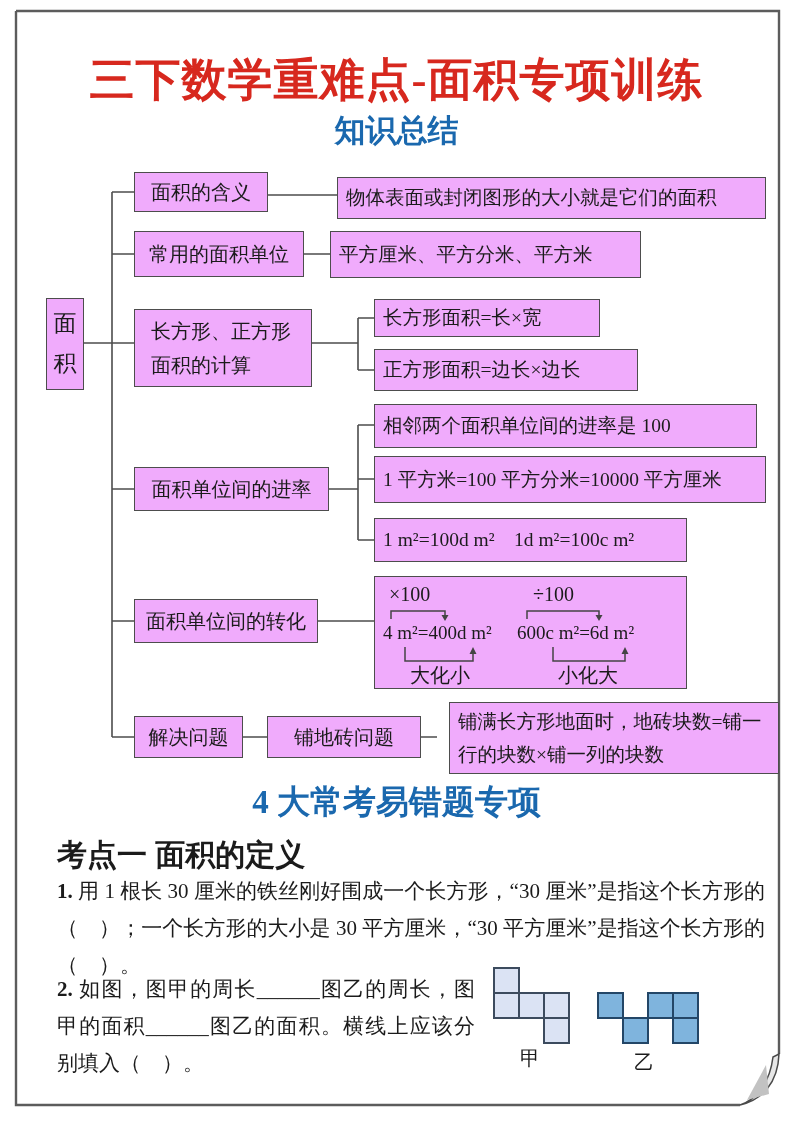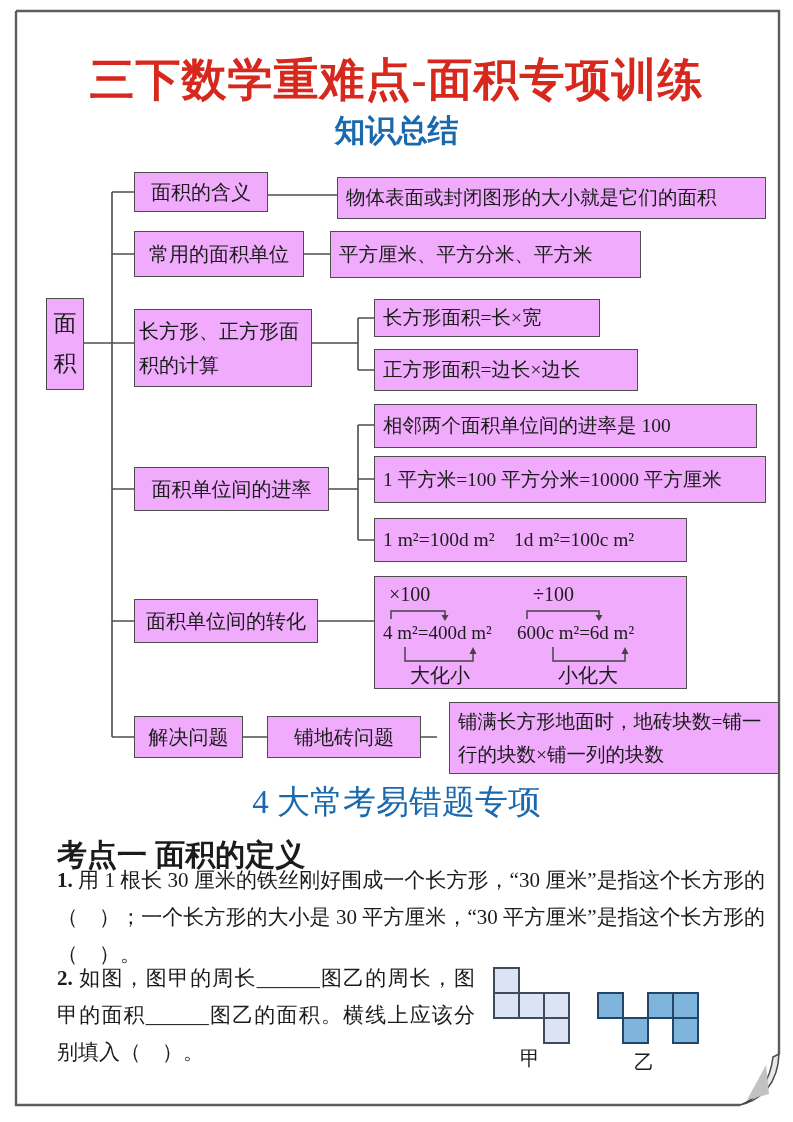--- a/index.html
+++ b/index.html
@@ -11,33 +11,33 @@
   svg.layer{position:absolute;left:0;top:0;pointer-events:none;}
   .title{position:absolute;left:0;top:50px;width:100%;text-align:center;
          font-size:45px;font-weight:bold;color:var(--red);letter-spacing:1px;white-space:nowrap;}
   .subtitle{position:absolute;left:0;top:110px;width:100%;text-align:center;
          font-size:31px;font-weight:bold;color:var(--blue);}
   .mbox{position:absolute;border:1.6px solid var(--boxline);background:#f0abfc;box-sizing:border-box;
         display:flex;align-items:center;justify-content:center;font-size:20px;line-height:30px;
         text-align:center;}
   .mbox.content{justify-content:flex-start;text-align:left;padding:2px 8px;font-size:19.5px;white-space:nowrap;}
   .mbox.wrap{white-space:normal;line-height:33px;margin-left:12px;}
-  .mbox.leftalign{justify-content:flex-start;text-align:left;padding:4px 4px;}
+  .mbox.leftalign{justify-content:flex-start;text-align:left;padding:4px 16px;}
   #root-box{font-size:23px;line-height:40px;word-break:break-all;padding:2px 7px;}
   
   #b5c{display:block;padding:9px;white-space:normal;}
   .cv{position:absolute;font-size:20px;line-height:26px;}
   .cv-eq{font-size:19px;line-height:24px;}
   .cv-cap{width:86px;text-align:center;}
   
   .sec2{position:absolute;left:0;top:780px;width:100%;text-align:center;
-        font-size:33px;font-weight:normal;color:var(--blue);}
+        font-size:33px;font-weight:bold;color:var(--blue);}
   .kaodian{position:absolute;left:57px;top:835px;font-size:30px;font-weight:700;
         font-family:Liberation Sans, sans-serif;}
-  .para{position:absolute;font-size:21px;line-height:37px;text-align:justify;}
+  .para{position:absolute;font-size:21px;line-height:37px;text-align:justify;margin-top:11px;}
   .para b{font-family:"Liberation Serif","DejaVu Serif",serif;}
   #q1{left:57px;top:862px;width:708px;}
   #q2{left:57px;top:960px;width:418px;}
   .figure{position:absolute;}
   .cell{position:absolute;width:27px;height:27px;box-sizing:border-box;border:2px solid #333;}
   .figlabel{position:absolute;font-size:20px;width:54px;text-align:center;}
   #lab-jia{left:503px;top:1045px;}
   #lab-yi{left:617px;top:1049px;}
 </style>
 </head>

